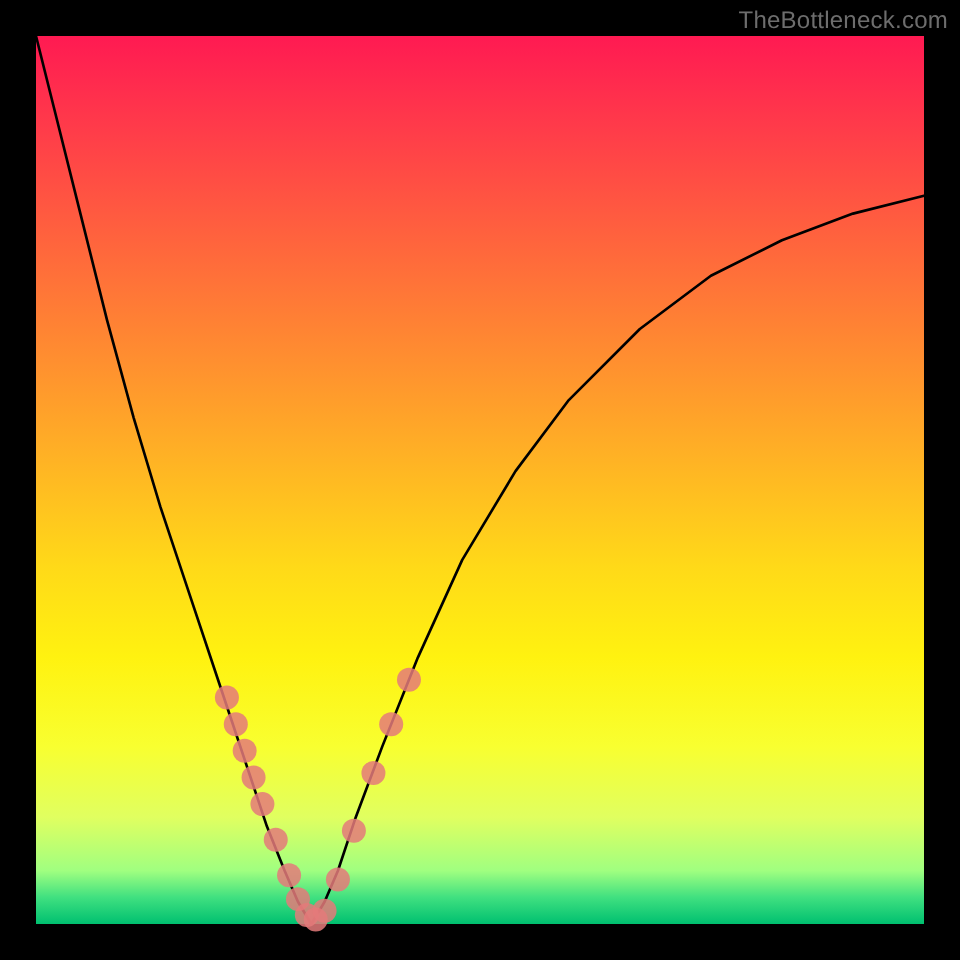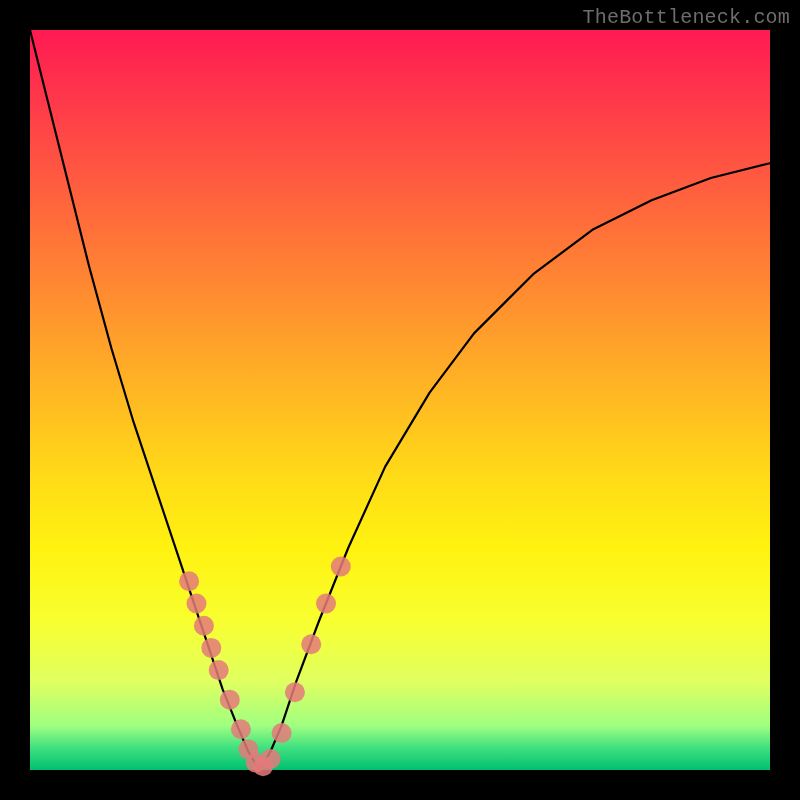--- a/index.html
+++ b/index.html
@@ -50,21 +50,20 @@
   }
   .watermark {
     position: absolute;
     top: 6px;
     right: 10px;
     color: #6d6d6d;
     font-size: 20px;
     font-weight: 500;
     letter-spacing: 0.2px;
     user-select: none;
-    font-family: Liberation Mono, monospace;
   }
 </style>
 </head>
 <body>
 
 <div class="frame">
   <div class="plot-area"></div>
 
   <svg class="overlay" viewBox="0 0 740 740">
     <path id="curve-path" fill="none" stroke="#000" stroke-width="2.2" stroke-linecap="round" stroke-linejoin="round" d="M0.00 0.00 L14.80 59.20 L37.00 148.00 L59.20 236.80 L81.40 318.20 L103.60 392.20 L125.80 458.80 L148.00 525.40 L162.80 569.80 L177.60 614.20 L192.40 658.60 L207.20 695.60 L218.30 721.50 L229.40 740.00 L240.50 721.50 L251.60 695.60 L266.40 651.20 L288.60 592.00 L318.20 518.00 L355.20 436.60 L399.60 362.60 L444.00 303.40 L503.20 244.20 L562.40 199.80 L621.60 170.20 L680.80 148.00 L740.00 133.20"></path>

